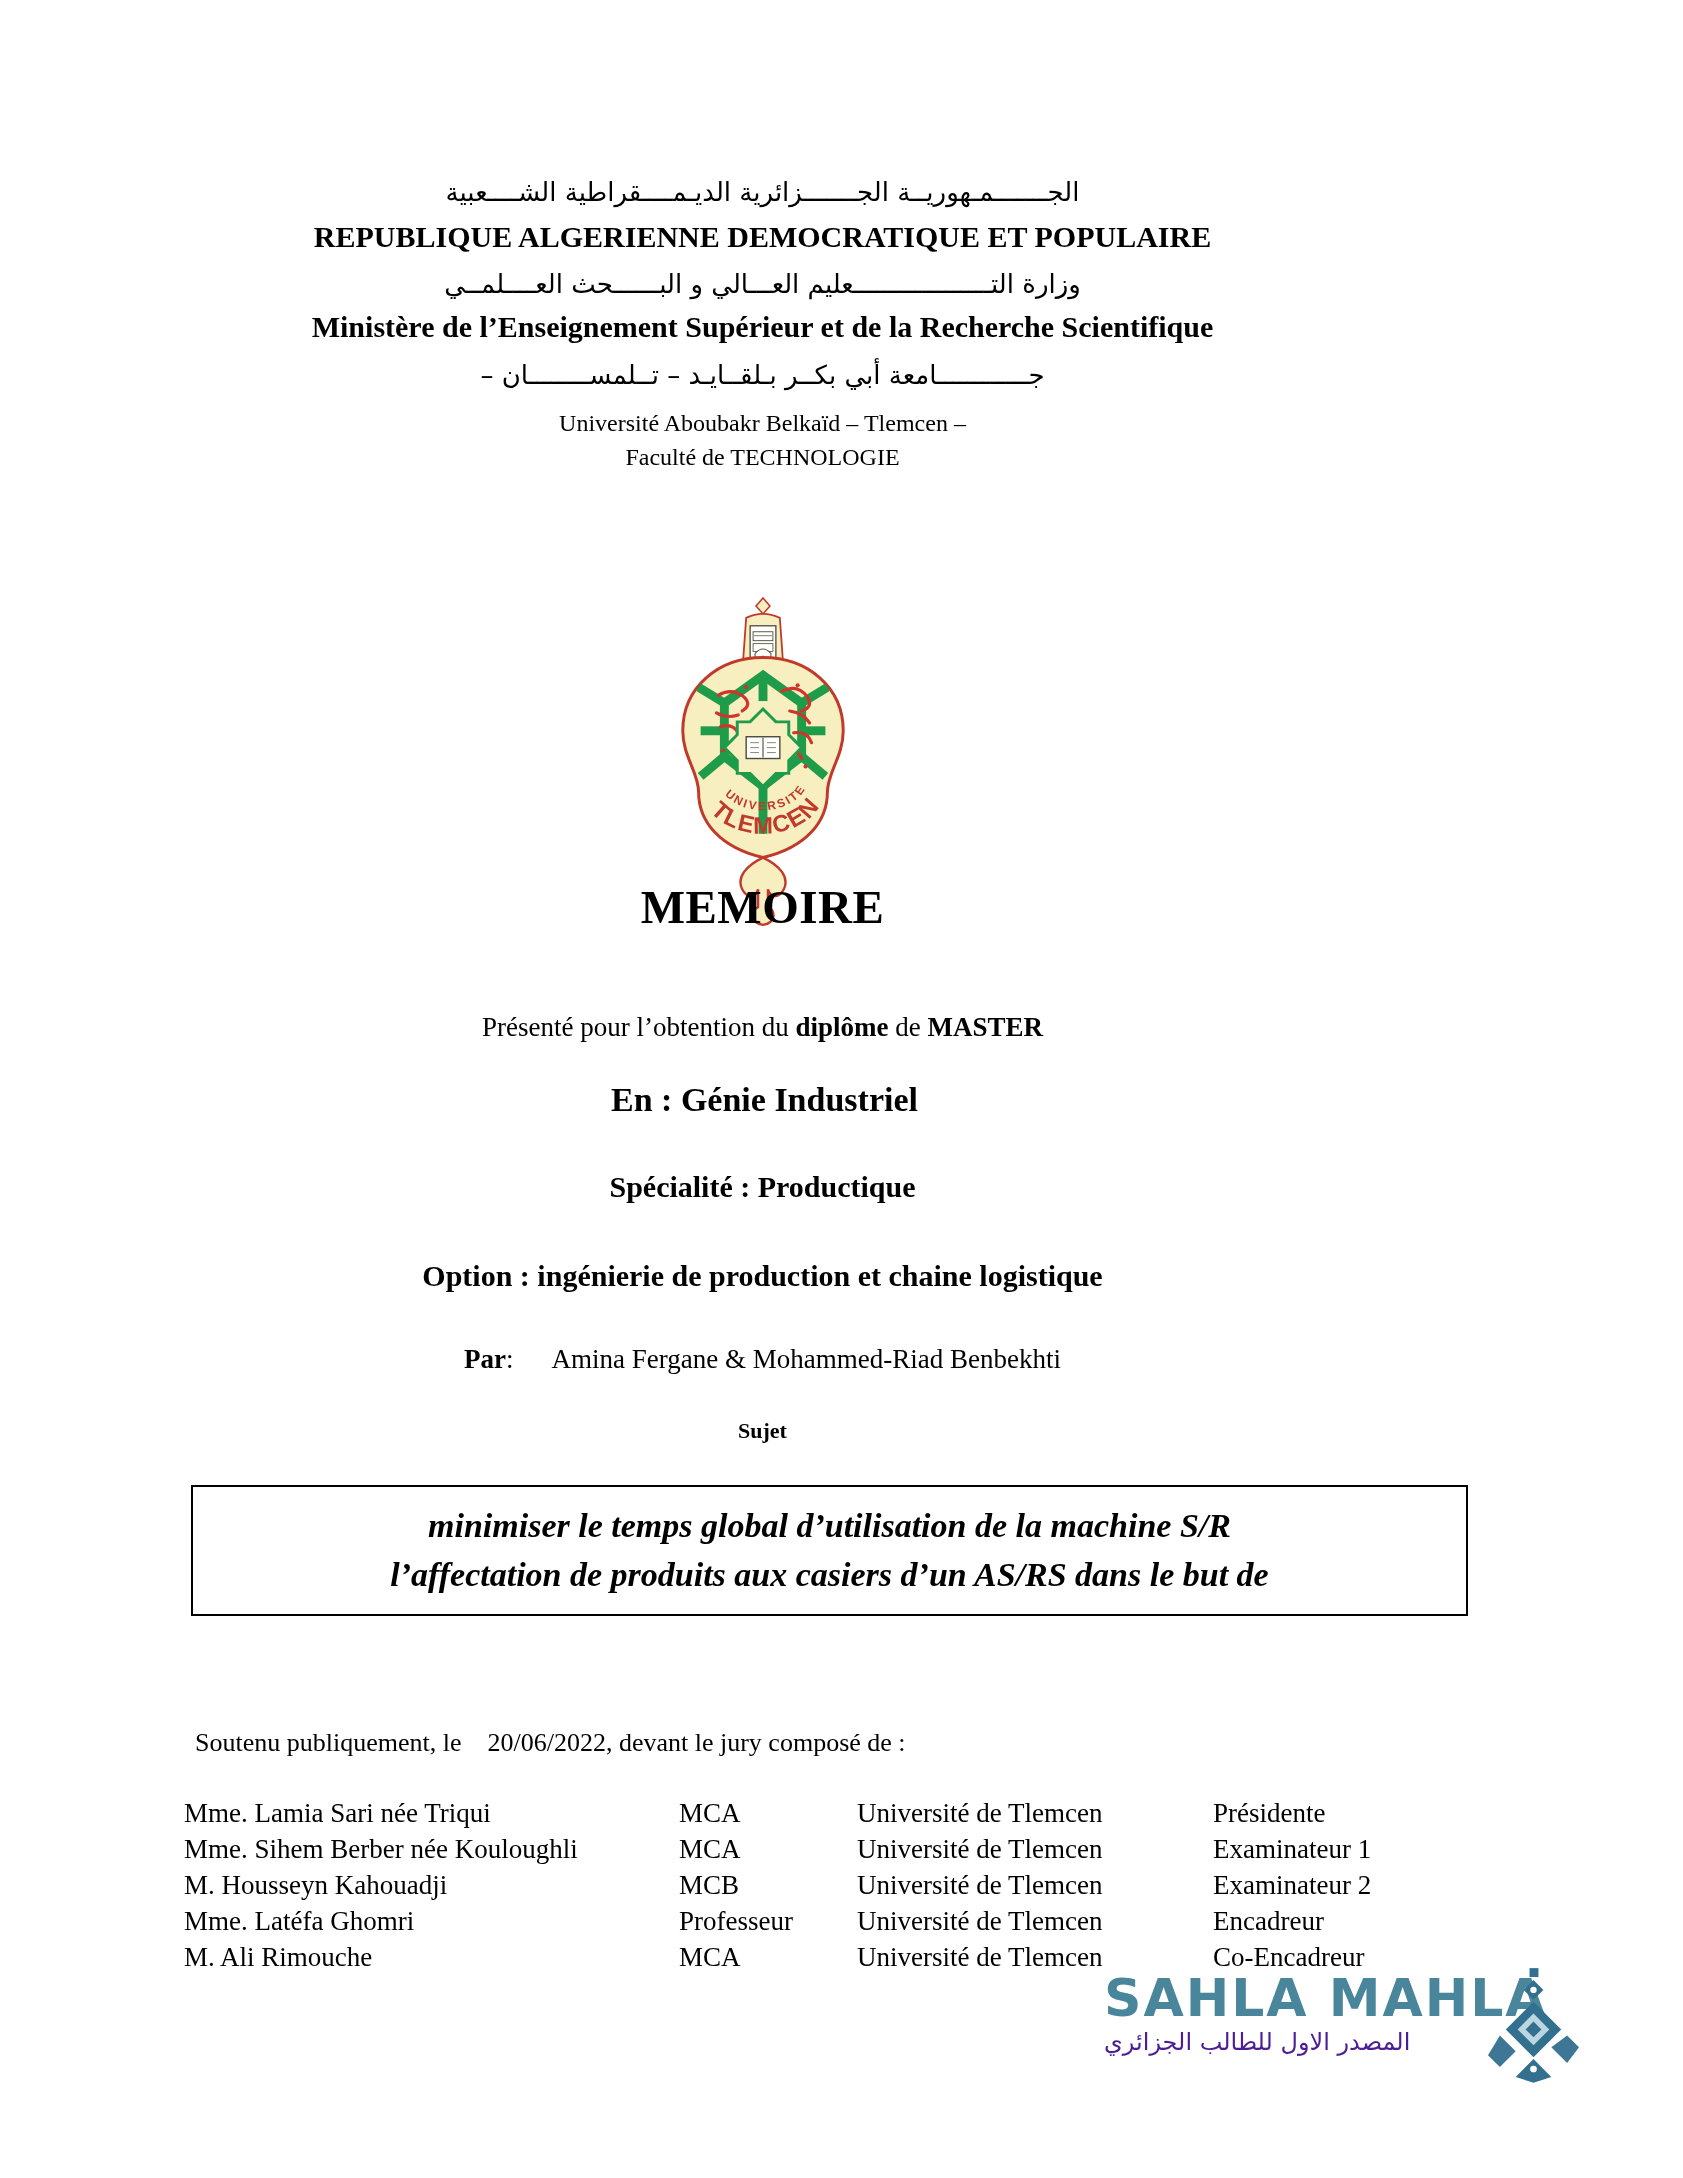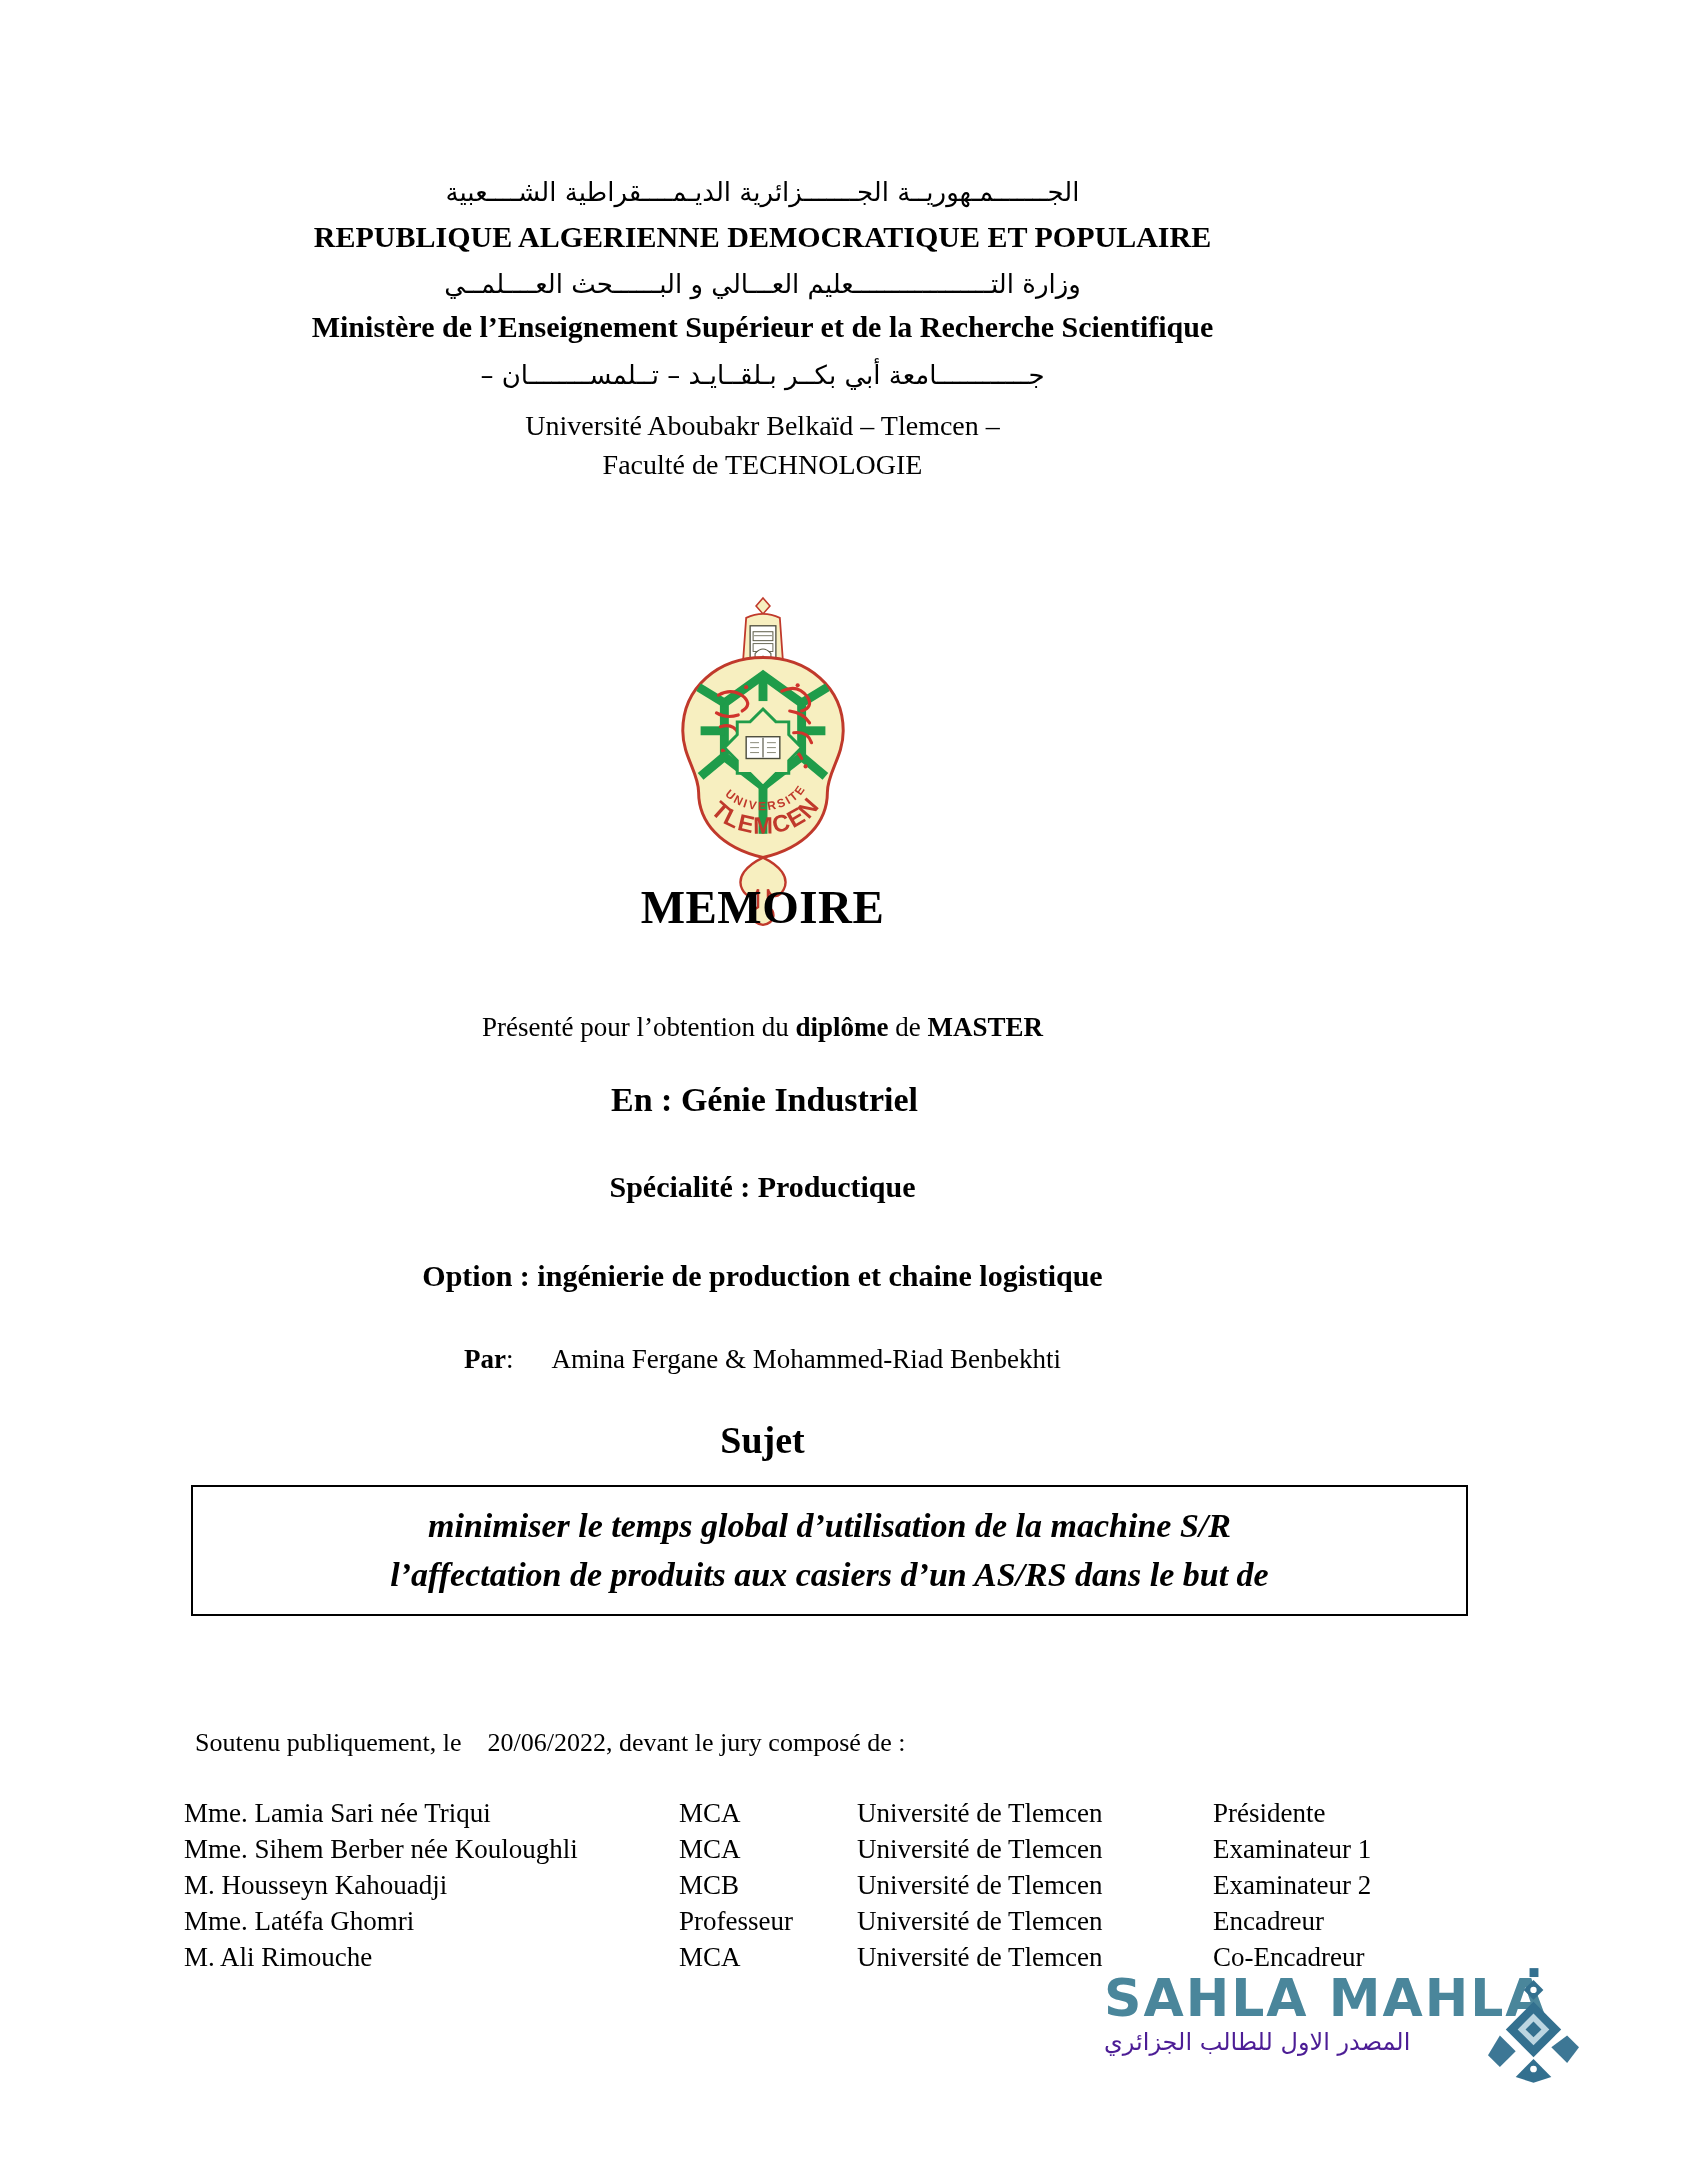--- a/index.html
+++ b/index.html
@@ -52,21 +52,21 @@
     font-family: "Liberation Serif", "DejaVu Serif", serif;
     font-weight: bold;
     font-size: 30px;
     line-height: 1.32;
     margin: 0;
     padding: 4px 0 2px 0;
   }
   .fr-plain {
     font-family: "Liberation Serif", "DejaVu Serif", serif;
     font-weight: normal;
-    font-size: 28px;
+    font-size: 24px;
     line-height: 1.30;
     margin: 0;
     padding: 1px 0;
   }
   .fr-univ-wrap { padding-top: 14px; }
 
   
   .logo-wrap {
     position: absolute;
     left: 50%;
@@ -130,21 +130,21 @@
   }
   .par-row .par-label { font-weight: bold; }
   .par-row .par-names { padding-left: 38px; }
 
   .sujet {
     position: absolute;
     left: 0; right: 0;
     top: 1418px;
     text-align: center;
     font-weight: bold;
-    font-size: 38px;
+    font-size: 22px;
   }
 
   
   .subject-box {
     position: absolute;
     left: 191px;
     top: 1485px;
     width: 1277px;
     height: 131px;
     border: 2px solid #000000;

